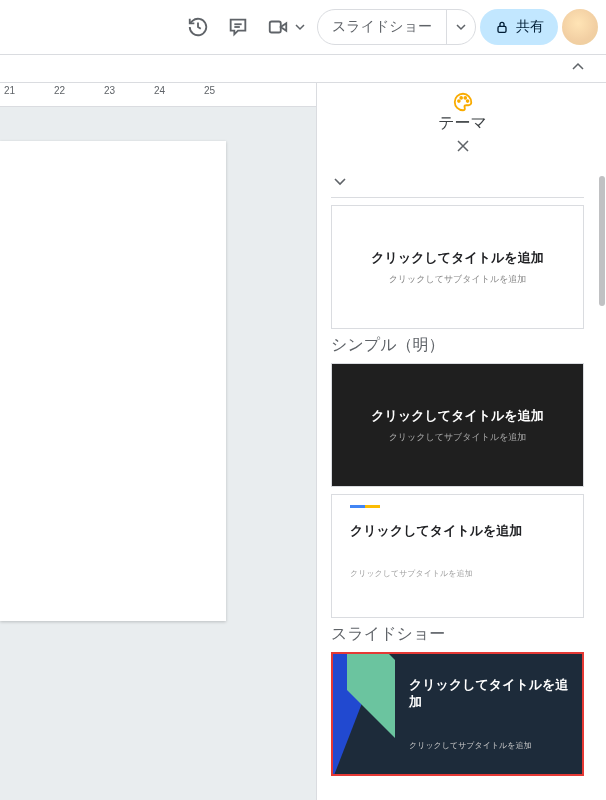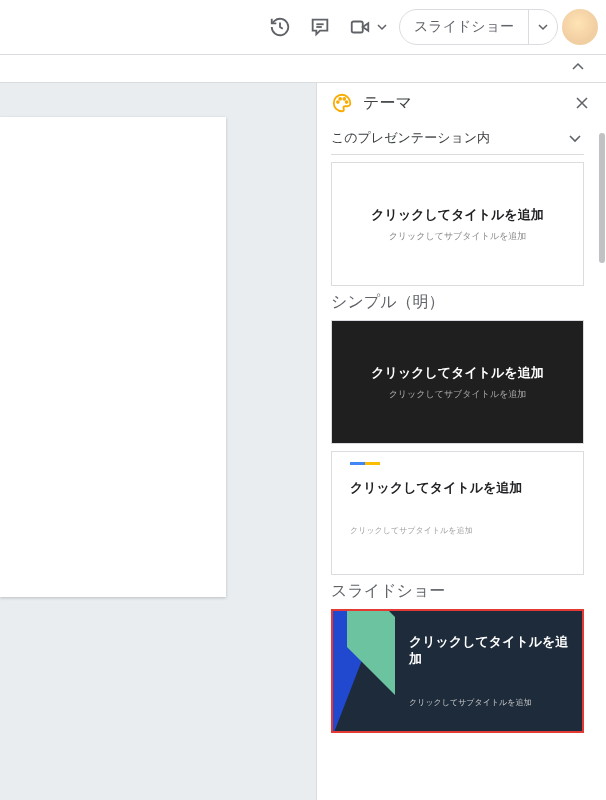--- a/index.html
+++ b/index.html
@@ -151,21 +151,21 @@
     background: #fff;
     border-left: 1px solid #dadce0;
     display: flex;
     flex-direction: column;
     min-height: 0;
   }
   .panel-header {
     display: flex;
     align-items: center;
     padding: 8px 12px 6px 14px;
-    gap: 10px;
+    flex-direction: column;
   }
   .panel-header-icon {
     width: 22px; height: 22px;
     border-radius: 50%;
     display:flex; align-items:center; justify-content:center;
   }
   .panel-header-icon svg { width: 22px; height: 22px; }
   .panel-title {
     flex: 1;
     font-size: 16px;
@@ -349,34 +349,48 @@
   <div class="slideshow-split">
     <div class="slideshow-main">
       <span>スライドショー</span>
     </div>
     <div class="slideshow-caret">
       <svg viewBox="0 0 10 10">
           <path d="M1 3l4 4 4-4" fill="none" stroke="currentColor" stroke-width="1.5"></path>
         </svg>
     </div>
   </div>
+  <div class="share-btn">
+    <svg viewBox="0 0 24 24" fill="none" stroke="currentColor" stroke-width="2">
+      <rect x="6" y="11" width="12" height="9" rx="2"></rect>
+        <path d="M9 11V8a3 3 0 0 1 6 0v3"></path>
+    </svg>
+    <span>共有</span>
+  </div>
   <div class="avatar"></div>
 </div>
 
 <div class="subbar">
   <div class="chev">
     <svg viewBox="0 0 16 16">
         <path d="M3 10l5-5 5 5" fill="none" stroke="currentColor" stroke-width="1.5"></path>
       </svg>
   </div>
 </div>
 
 <div class="content">
 
   <div class="canvas-area">
+    <div class="ruler">
+      <span>21</span>
+      <span>22</span>
+      <span>23</span>
+      <span>24</span>
+      <span>25</span>
+    </div>
     <div class="slide-wrap">
       <div class="slide"></div>
     </div>
   </div>
 
   <div class="right-panel">
     <div class="panel-header">
       <div class="panel-header-icon">
         <svg viewBox="0 0 24 24" fill="none" stroke="#f9ab00" stroke-width="2">
           <path d="M12 3a9 9 0 1 0 0 18c1.5 0 2-1 2-2 0-.8-.4-1.3-.4-2 0-1 .8-1.5 1.9-1.5H18a3 3 0 0 0 3-3c0-5-4-9.5-9-9.5z"></path>
@@ -390,21 +404,20 @@
       <div class="close-x">
         <svg viewBox="0 0 14 14">
             <path d="M2 2l10 10M12 2L2 12" stroke="currentColor" stroke-width="1.5"></path>
           </svg>
       </div>
     </div>
 
     <div class="panel-scroll-wrap">
       <div class="panel-scroll">
         <div class="section-head">
-          <span>このプレゼンテーション内</span>
           <svg viewBox="0 0 18 18">
               <path d="M4 7l5 5 5-5" fill="none" stroke="currentColor" stroke-width="1.6"></path>
             </svg>
         </div>
 
         <div class="theme-card">
           <div class="theme-thumb">
             <div class="tt-title">クリックしてタイトルを追加</div>
             <div class="tt-sub">クリックしてサブタイトルを追加</div>
           </div>

